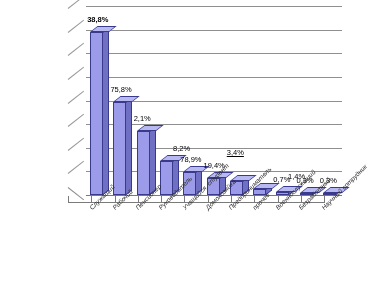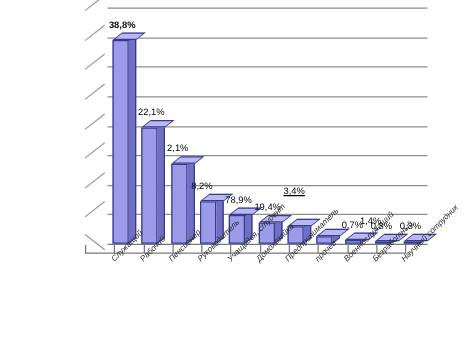--- a/index.html
+++ b/index.html
@@ -203,33 +203,33 @@
         <div class="bar-front" style="height: 162.96px; background: rgb(155, 155, 234); border-color: rgb(58, 58, 140);"></div>
         <div class="bar-side" style="left: 13px; height: 162.96px; background: rgb(111, 111, 196); border-color: rgb(58, 58, 140);"></div>
         <div class="bar-top" style="left: 0px; bottom: 162.96px; width: 19px; background: rgb(185, 185, 242); border-color: rgb(58, 58, 140);"></div>
       </div>
       <div class="bar-label" style="color: rgb(0, 0, 0); left: 1.13636px; bottom: 170.96px; font-weight: bold;">38,8%</div>
       <div class="bar-group" style="left: 27.4091px; width: 13px; height: 92.82px;">
         <div class="bar-front" style="height: 92.82px; background: rgb(155, 155, 234); border-color: rgb(58, 58, 140);"></div>
         <div class="bar-side" style="left: 13px; height: 92.82px; background: rgb(111, 111, 196); border-color: rgb(58, 58, 140);"></div>
         <div class="bar-top" style="left: 0px; bottom: 92.82px; width: 19px; background: rgb(185, 185, 242); border-color: rgb(58, 58, 140);"></div>
       </div>
-      <div class="bar-label" style="color: rgb(0, 0, 0); left: 24.4091px; bottom: 100.82px;">22,1%</div>
+      <div class="bar-label" style="color: rgb(0, 0, 0); left: 24.4091px; bottom: 100.82px;">75,8%</div>
       <div class="bar-group" style="left: 50.6818px; width: 13px; height: 64.26px;">
         <div class="bar-front" style="height: 64.26px; background: rgb(155, 155, 234); border-color: rgb(58, 58, 140);"></div>
         <div class="bar-side" style="left: 13px; height: 64.26px; background: rgb(111, 111, 196); border-color: rgb(58, 58, 140);"></div>
         <div class="bar-top" style="left: 0px; bottom: 64.26px; width: 19px; background: rgb(185, 185, 242); border-color: rgb(58, 58, 140);"></div>
       </div>
       <div class="bar-label" style="color: rgb(0, 0, 0); left: 47.6818px; bottom: 72.26px;">2,1%</div>
       <div class="bar-group" style="left: 73.9545px; width: 13px; height: 34.44px;">
         <div class="bar-front" style="height: 34.44px; background: rgb(155, 155, 234); border-color: rgb(58, 58, 140);"></div>
         <div class="bar-side" style="left: 13px; height: 34.44px; background: rgb(111, 111, 196); border-color: rgb(58, 58, 140);"></div>
         <div class="bar-top" style="left: 0px; bottom: 34.44px; width: 19px; background: rgb(185, 185, 242); border-color: rgb(58, 58, 140);"></div>
       </div>
-      <div class="bar-label" style="color: rgb(0, 0, 0); left: 67px; bottom: 42.44px;">8,2%</div>
+      <div class="bar-label" style="color: rgb(0, 0, 0); left: 87px; bottom: 42.44px;">8,2%</div>
       <div class="bar-group" style="left: 97.2273px; width: 13px; height: 22.68px;">
         <div class="bar-front" style="height: 22.68px; background: rgb(155, 155, 234); border-color: rgb(58, 58, 140);"></div>
         <div class="bar-side" style="left: 13px; height: 22.68px; background: rgb(111, 111, 196); border-color: rgb(58, 58, 140);"></div>
         <div class="bar-top" style="left: 0px; bottom: 22.68px; width: 19px; background: rgb(185, 185, 242); border-color: rgb(58, 58, 140);"></div>
       </div>
       <div class="bar-label" style="color: rgb(0, 0, 0); left: 94.2273px; bottom: 30.68px;">78,9%</div>
       <div class="bar-group" style="left: 120.5px; width: 13px; height: 17.22px;">
         <div class="bar-front" style="height: 17.22px; background: rgb(155, 155, 234); border-color: rgb(58, 58, 140);"></div>
         <div class="bar-side" style="left: 13px; height: 17.22px; background: rgb(111, 111, 196); border-color: rgb(58, 58, 140);"></div>
         <div class="bar-top" style="left: 0px; bottom: 17.22px; width: 19px; background: rgb(185, 185, 242); border-color: rgb(58, 58, 140);"></div>

